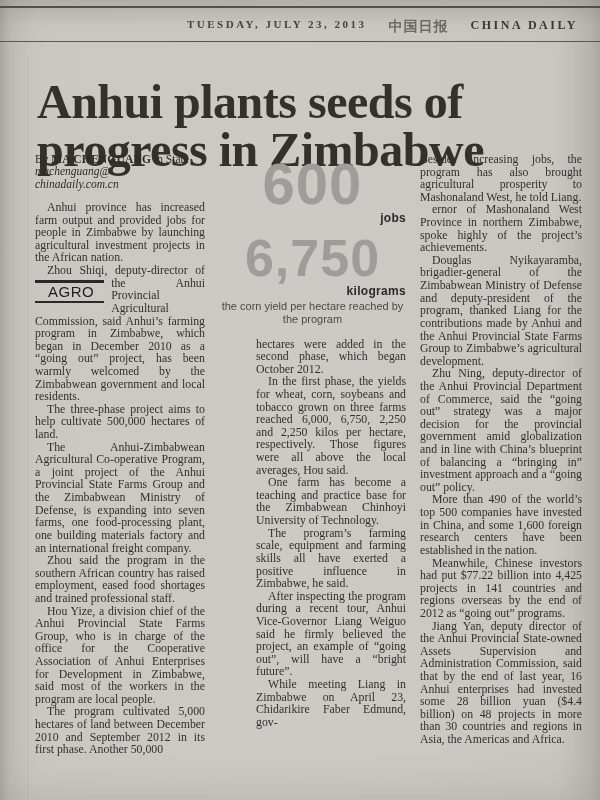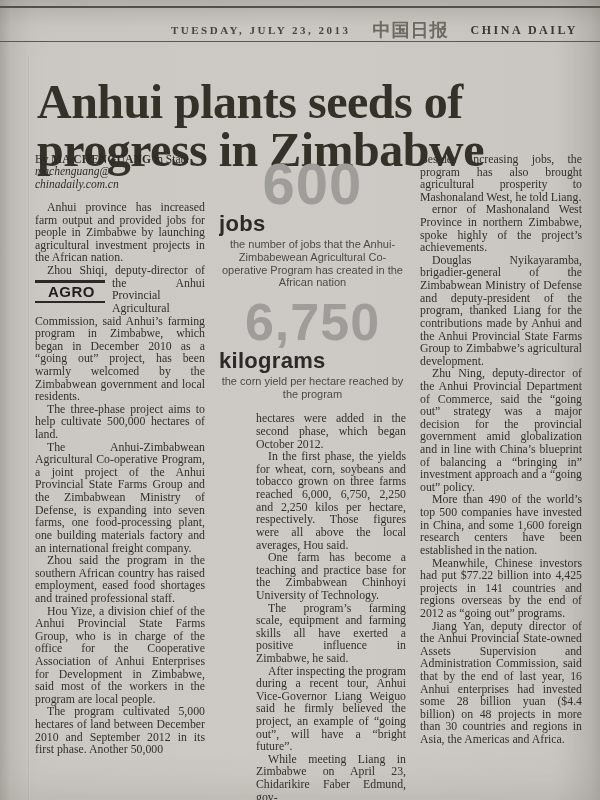--- a/index.html
+++ b/index.html
@@ -18,28 +18,28 @@
   }
   .crease {
     position:absolute; left:28px; top:56px; bottom:0; width:2px;
     background:linear-gradient(90deg, rgba(100,95,90,0.18), rgba(230,228,225,0.35));
     pointer-events:none;
   }
   .topline { position:absolute; top:6px; left:0; width:600px; height:2px; background:#53504c; }
   .mastline { position:absolute; top:41px; left:0; width:600px; height:1px; background:#5a5753; }
   .masthead {
     position:absolute; top:18px; left:0; right:22px;
-    display:flex; justify-content:flex-end; align-items:center; gap:22px;
+    display:flex; justify-content:flex-end; align-items:flex-start; gap:22px;
     white-space:nowrap;
   }
   .mast-date {
     font-size:11px; font-weight:bold; letter-spacing:2.5px; color:#47443f;
   }
   .mast-cn {
-    font-size:18px; color:#6d6963; letter-spacing:1px; font-weight:bold;
+    font-size:14px; color:#6d6963; letter-spacing:1px; font-weight:bold;
     font-family:Liberation Serif, serif;
   }
   .mast-brand {
     font-size:12px; font-weight:bold; letter-spacing:2.5px; color:#3b3834;
   }
   .headline {
     position:absolute; top:46px; left:37px; width:558px;
     font-size:48px; line-height:1.0; font-weight:bold; color:#343129;
     letter-spacing:-0.5px;
   }
@@ -55,33 +55,33 @@
   .pcol p { margin:0; padding:0; text-indent:12px; text-align:justify; }
   .cont p:first-child { text-indent:0; }
   .p-first { margin:0; text-indent:12px; text-align:justify; }
   .p-agro { margin:0; text-align:justify; }
   .byline { margin-bottom:10px; }
   .byline-main { font-size:11.5px; color:#2c2a27; }
   .byline-main b { letter-spacing:0.2px; }
   .byline-email { font-style:italic; font-size:11.5px; line-height:1.12; color:#2e2c29; }
   .agro-badge {
     float:left;
-    font-family:"Liberation Sans", sans-serif; font-weight:bold;
+    font-family:"Liberation Sans", sans-serif; font-weight:normal;
     font-size:15px; letter-spacing:0.5px; color:#1f1e1c;
     border-top:3px solid #2a2927; border-bottom:2px solid #2a2927;
     padding:0 10px 1px 1px; margin:3px 7px 2px 0; line-height:1.15;
   }
   .stats { font-family:"Liberation Sans", sans-serif; margin-top:4px; }
   .stat-value {
     text-align:center; font-weight:bold; color:#9e9d99;
     font-size:58px; line-height:0.92; letter-spacing:1px;
   }
   .stat-value.v2 { font-size:52px; margin-top:10px; }
   .stat-unit {
-    text-align:left; font-weight:bold; font-size:22px; color:#2b2a27;
+    text-align:right; font-weight:bold; font-size:12px; color:#2b2a27;
     margin-top:2px; letter-spacing:0.3px;
   }
   .stat-caption {
     text-align:center; font-size:11px; line-height:1.17; color:#4c4a46;
     margin:2px 2px 8px 2px;
   }
   .col2-body { margin-top:12px;margin-left:37px; }
 </style>
 </head>
 <body>
@@ -120,21 +120,20 @@
           <p>Zhou said the program in the southern African country has raised employment, eased food shortages and trained professional staff.</p>
           <p>Hou Yize, a division chief of the Anhui Provincial State Farms Group, who is in charge of the office for the Cooperative Association of Anhui Enterprises for Development in Zimbabwe, said most of the workers in the program are local people.</p>
           <p>The program cultivated 5,000 hectares of land between December 2010 and September 2012 in its first phase. Another 50,000</p>
         </div>
     </div>
 
     <div class="col col2">
       <div class="stats">
         <div class="stat-value">600</div>
         <div class="stat-unit">jobs</div>
-        <div class="stat-caption">the number of jobs that the Anhui-Zimbabewean Agricultural Co-operative Program has created in the African nation</div>
 
         <div class="stat-value v2">6,750</div>
         <div class="stat-unit">kilograms</div>
         <div class="stat-caption">the corn yield per hectare reached by the program</div>
       </div>
       <div class="pcol cont col2-body">
           <p>hectares were added in the second phase, which began October 2012.</p>
           <p>In the first phase, the yields for wheat, corn, soybeans and tobacco grown on three farms reached 6,000, 6,750, 2,250 and 2,250 kilos per hectare, respectively. Those figures were all above the local averages, Hou said.</p>
           <p>One farm has become a teaching and practice base for the Zimbabwean Chinhoyi University of Technology.</p>
           <p>The program’s farming scale, equipment and farming skills all have exerted a positive influence in Zimbabwe, he said.</p>

